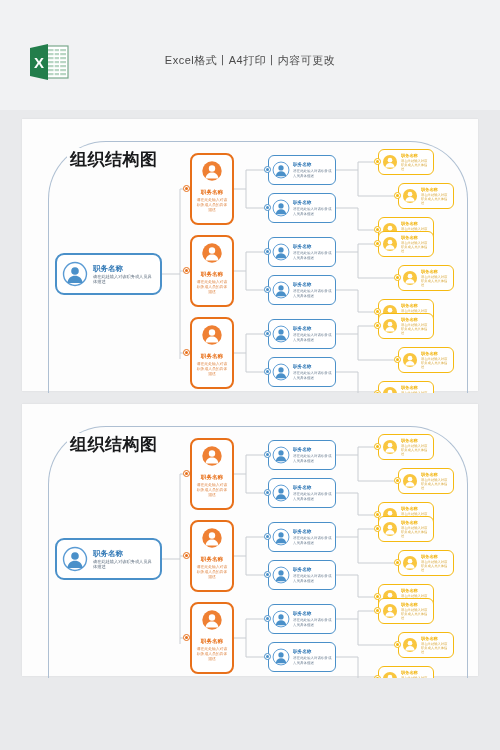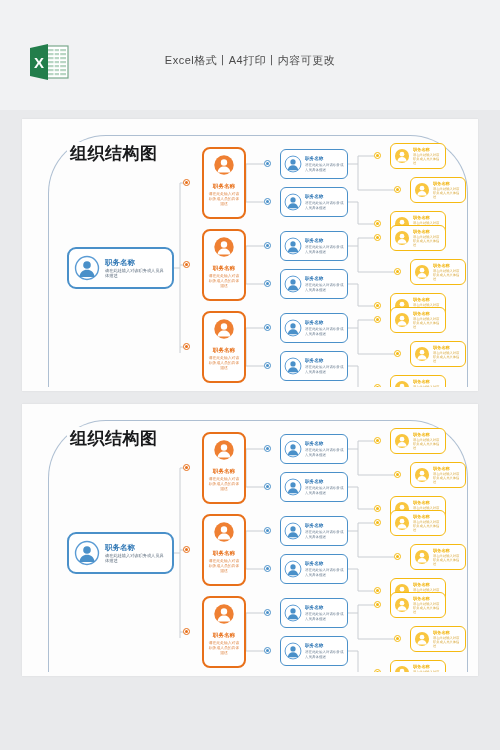--- a/index.html
+++ b/index.html
@@ -36,21 +36,21 @@
   
   .panel {
     position: absolute; left: 22px; width: 456px; height: 272px;
     background: #fdfdfd;
     box-shadow: 0 0 2px rgba(0,0,0,.07);
   }
   #panel-1 { top: 119px; }
   #panel-2 { top: 404px; }
 
   .diagram {
-    position: absolute; left: 8px; top: 6px;
+    position: absolute; left: 8px; top: 12px;
     width: 440px; height: 262px;
     overflow: hidden;
   }
   
   .frame {
     position: absolute; left: 18px; top: 10px;
     width: 420px; height: 256px;
     border: 1.2px solid #aebfd2;
     border-radius: 58px 58px 0 0;
     border-bottom: none;
@@ -60,21 +60,21 @@
     font-size: 17px; font-weight: bold; color: #18191b;
     letter-spacing: .5px;
     background: #fdfdfd; padding: 0 3px;
     font-family: "Liberation Sans", "DejaVu Sans", sans-serif;
   }
 
   
   .links { position: absolute; left: 0; top: 0; width: 440px; height: 262px; }
 
   
-  .node { position: absolute; background: #ffffff; margin-left: 12px; }
+  .node { position: absolute; background: #ffffff; }
 
   .n-root {
     left: 25px; top: 122px; width: 107px; height: 42px;
     border: 2px solid #4a90c9; border-radius: 9px;
     display: flex; align-items: center; padding: 0 5px;
   }
   .n-root .av { flex: 0 0 auto; margin-right: 5px; }
   .n-root .txt { flex: 1 1 auto; min-width: 0; }
   .n-root .ttl { font-size: 7.5px; font-weight: bold; color: #2f77b5; line-height: 9px; }
   .n-root .dsc { font-size: 4.2px; color: #5b6b7c; line-height: 5.2px; margin-top: 1.5px; }

